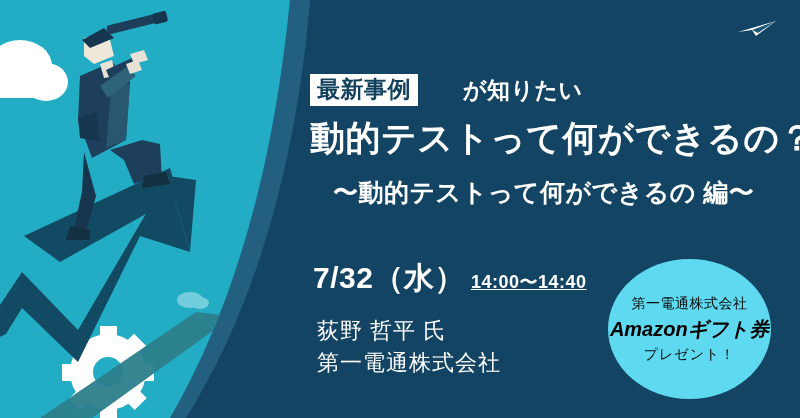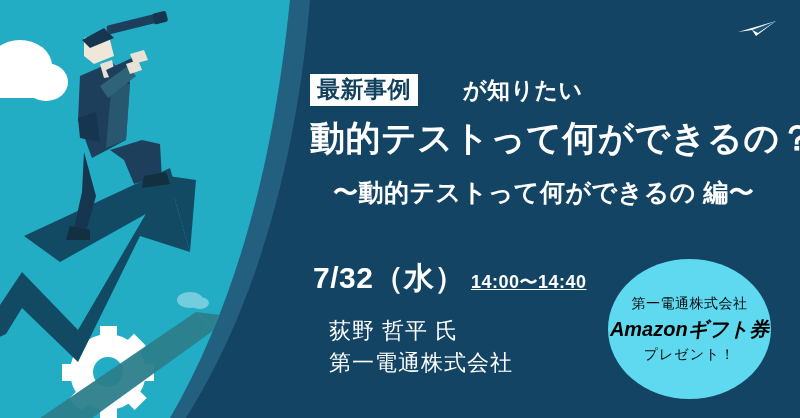--- a/index.html
+++ b/index.html
@@ -124,21 +124,21 @@
   }
   .date-time {
     font-size: 18px;
     font-weight: bold;
     letter-spacing: 0.5px;
     text-decoration: underline;
   }
 
   .speaker {
     position: absolute;
-    left: 24px;
+    left: 12px;
     top: 315px;
     color: #ffffff;
     font-size: 22px;
     line-height: 1.45;
     letter-spacing: 1px;
     white-space: nowrap;
   }
 
   
   .badge {

